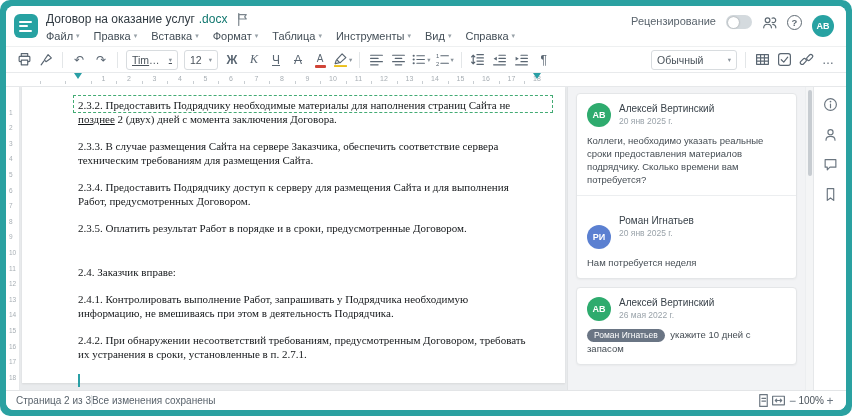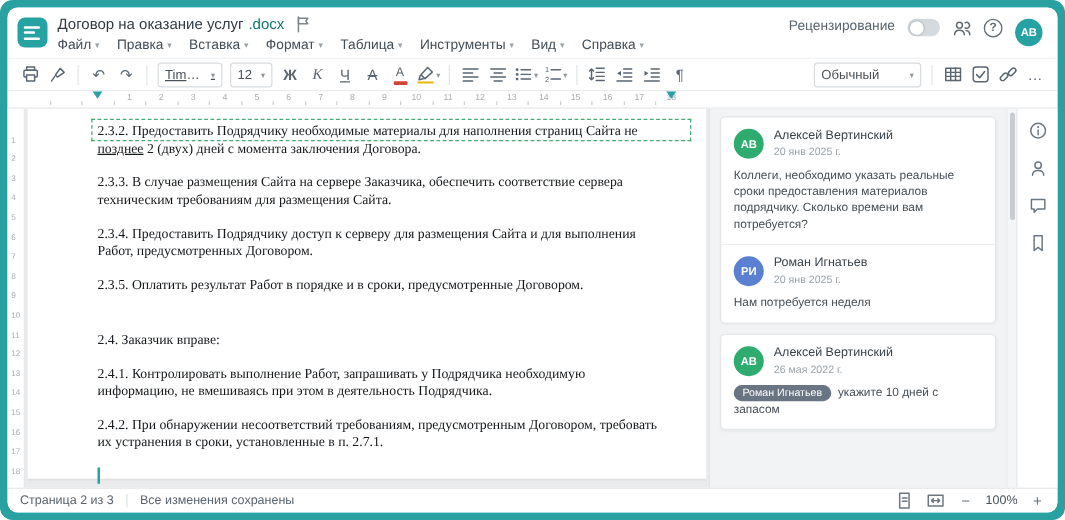--- a/index.html
+++ b/index.html
@@ -73,21 +73,21 @@
   .cbody{font-size:9.5px;color:#454d54;line-height:13px;margin-top:7px}
   .csep{border-top:1px solid #eceef0;margin:9px -10px}
   .mention{display:inline-block;background:#6a7584;color:#fff;border-radius:8px;padding:1px 7px;font-size:8.5px;line-height:11px;margin-right:3px;vertical-align:middle}
 
   .scrollbar{width:8px;flex:none;background:#f4f5f6;border-left:1px solid #eceef0;cursor:pointer}
   .thumb{display:block;width:4px;height:86px;margin:3px auto 0;background:#c7ccd1;border-radius:2px}
   .rail{width:33px;flex:none;background:#fff;border-left:1px solid #e6e8ea;display:flex;flex-direction:column;align-items:center;padding-top:10px;gap:15px;color:#6b7680}
   .ric{display:inline-flex;cursor:pointer}
 
   
-  .statusbar{height:20px;border-top:1px solid #e3e5e7;display:flex;align-items:center;padding:0 10px;font-size:10px;color:#5a646d;gap:10px;background:#fff}
+  .statusbar{height:20px;border-top:1px solid #e3e5e7;display:flex;align-items:center;padding:0 10px;font-size:10px;color:#5a646d;background:#fff}
   .sdiv{width:1px;height:11px;background:#dfe3e5}
   .sspace{flex:1}
   .sicon{display:inline-flex;color:#6b7680;cursor:pointer}
   .zbtn{font-size:12px;color:#6b7680;width:12px;text-align:center;cursor:pointer}
   .zoomval{font-size:10px;color:#49525a;cursor:pointer}
 </style>
 </head>
 <body>
 
 <div class="frame">
@@ -361,21 +361,21 @@
             <div class="chead">
               <div class="cav" style="background: rgb(46, 171, 110);">АВ</div>
               <div class="cmeta">
                 <div class="cname">Алексей Вертинский</div>
                 <div class="cdate">20 янв 2025 г.</div>
               </div>
             </div>
             <div class="cbody">Коллеги, необходимо указать реальные сроки предоставления материалов подрядчику. Сколько времени вам потребуется?</div>
             <div class="csep"></div>
             <div class="chead">
-              <div class="cav" style="background: rgb(91, 128, 209);">РИ</div>
+              <div class="cav" style="background: rgb(91, 128, 209); margin-top: 20px;">РИ</div>
               <div class="cmeta">
                 <div class="cname">Роман Игнатьев</div>
                 <div class="cdate">20 янв 2025 г.</div>
               </div>
             </div>
             <div class="cbody">Нам потребуется неделя</div>
           </div>
           <div class="ccard">
             <div class="chead">
               <div class="cav" style="background: rgb(46, 171, 110);">АВ</div>

